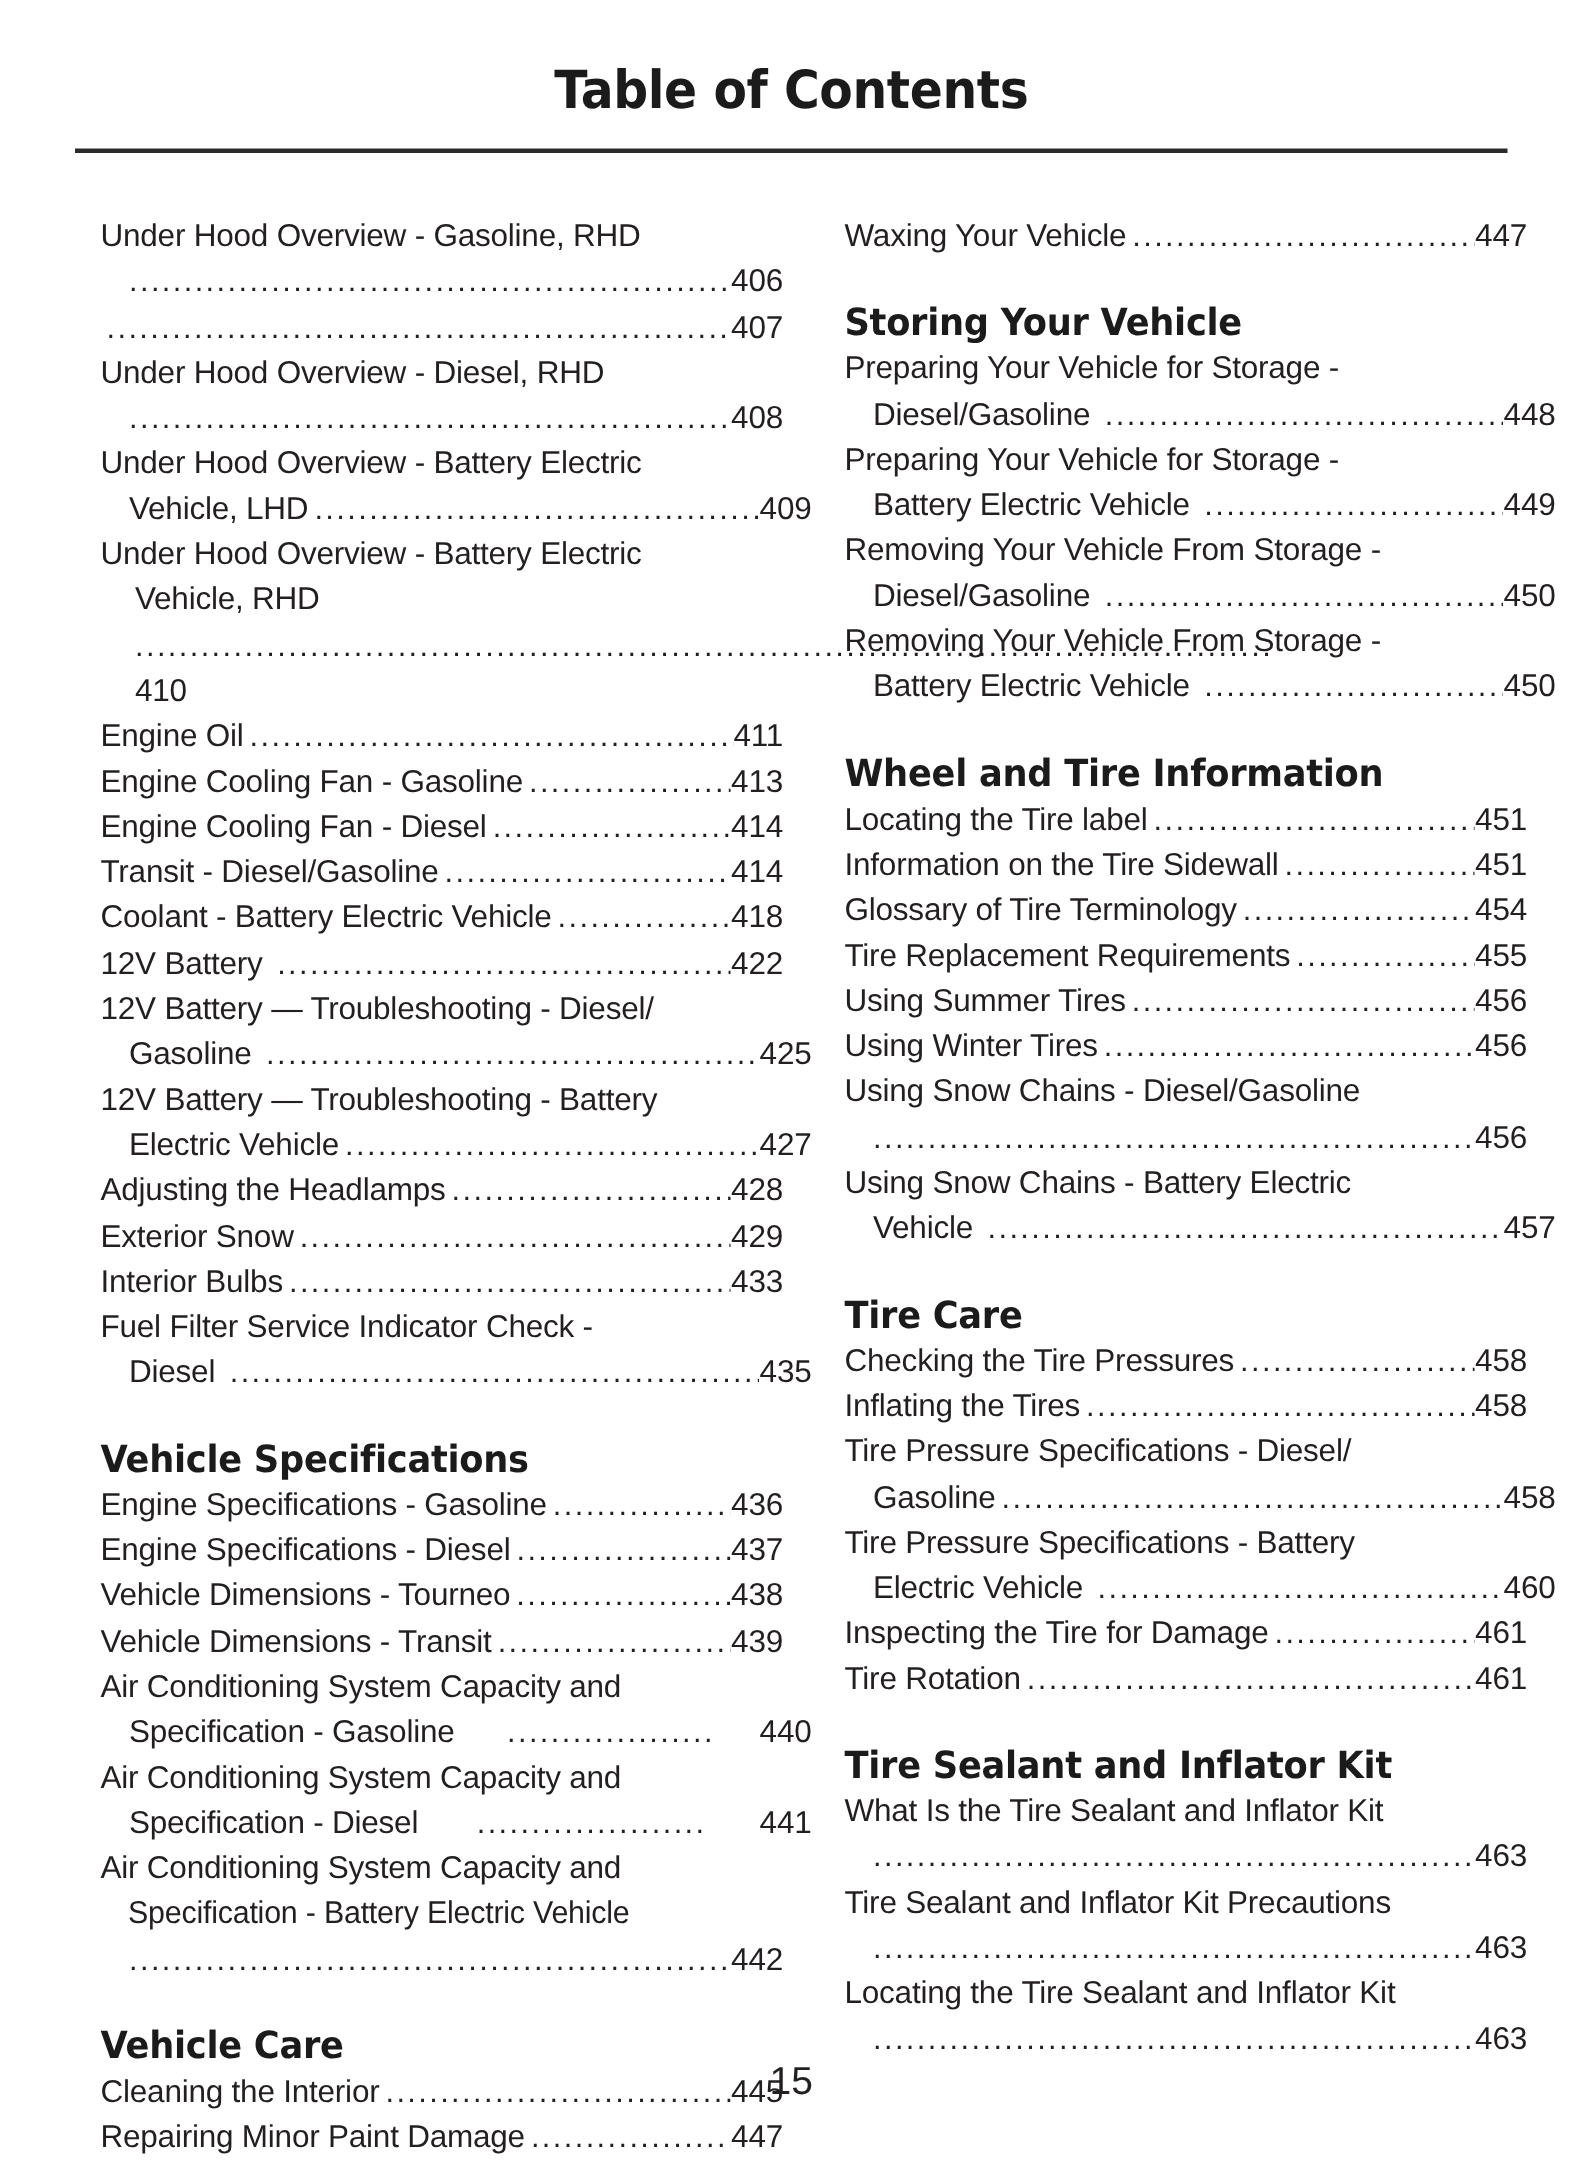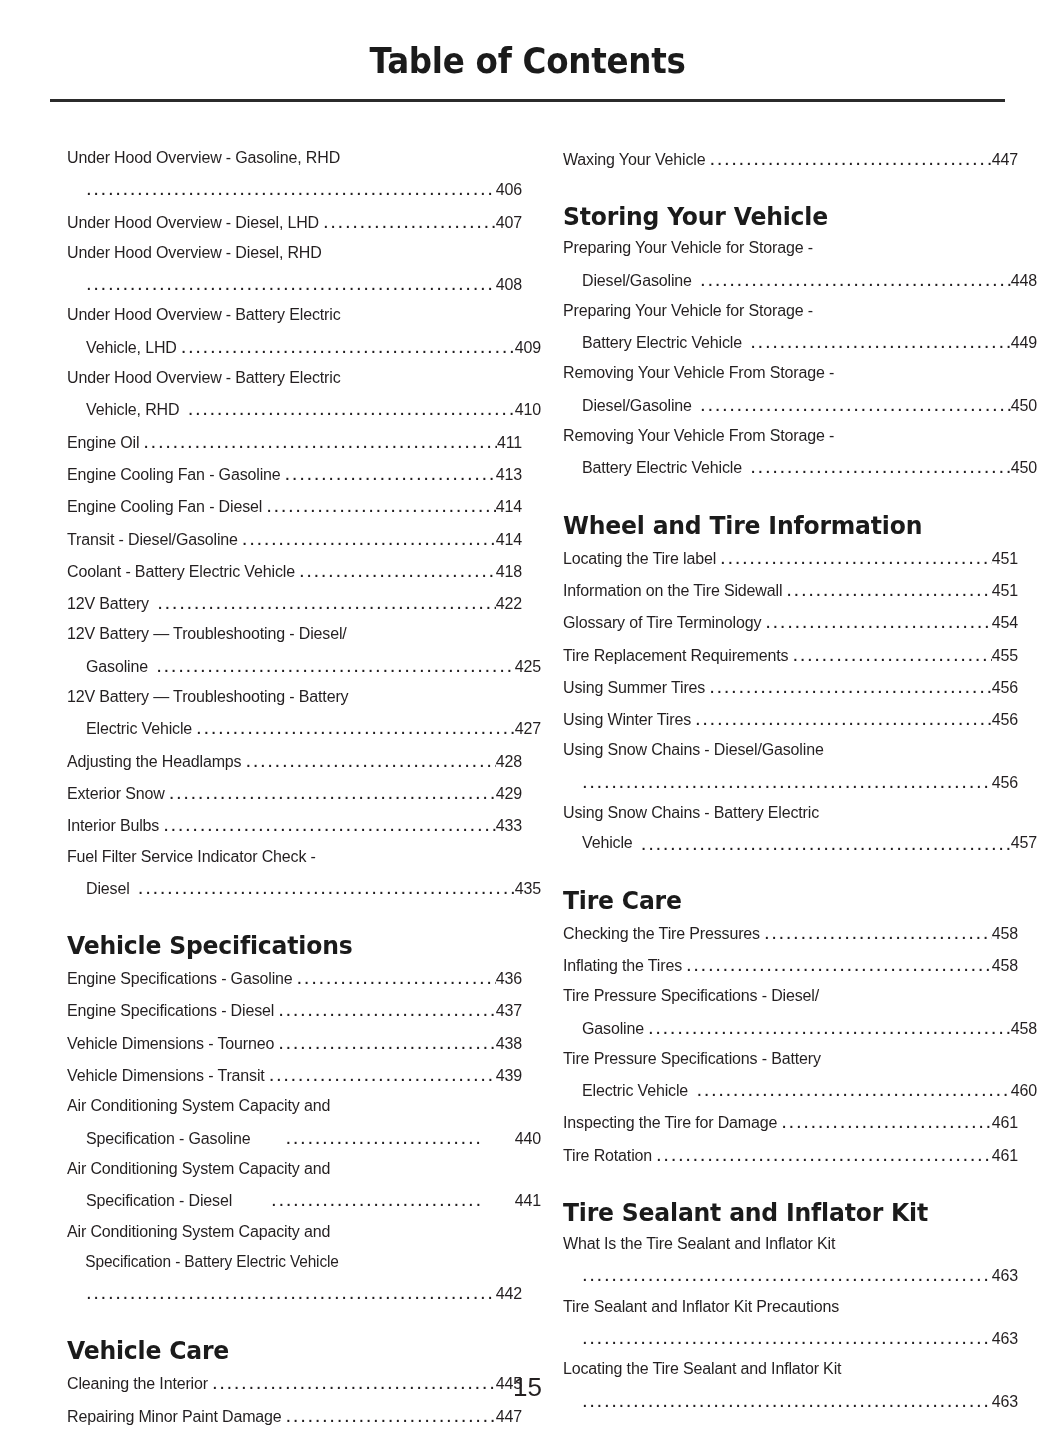--- a/index.html
+++ b/index.html
@@ -74,21 +74,21 @@
     line-height: 1.08;
     color: #1b1b1b;
     margin: 28px 0 3px 0;
     letter-spacing: -0.2px;
     transform: scaleX(0.94);
     transform-origin: left center;
   }
 
   
   .toc-entry {
-    font-size: 16px;
+    font-size: 21px;
     line-height: 30.3px;
     color: #231f20;
     margin: 0;
     padding: 0;
     letter-spacing: -0.15px;
   }
   .toc-entry .ln {
     display: block;
     white-space: nowrap;
   }
@@ -147,21 +147,20 @@
     <div class="col col-left" id="col-left">
         <div class="toc-entry">
           <div class="ln">Under Hood Overview - Gasoline, RHD</div>
           <div class="fillrow solo">
             <span class="dots"></span>
             <span class="pg">406</span>
           </div>
         </div>
         <div class="toc-entry">
           <div class="fillrow">
-            <span class="txt">Under Hood Overview - Diesel, LHD</span>
             <span class="dots"></span>
             <span class="pg">407</span>
           </div>
         </div>
         <div class="toc-entry">
           <div class="ln">Under Hood Overview - Diesel, RHD</div>
           <div class="fillrow solo">
             <span class="dots"></span>
             <span class="pg">408</span>
           </div>
@@ -169,21 +168,21 @@
         <div class="toc-entry">
           <div class="ln">Under Hood Overview - Battery Electric</div>
           <div class="fillrow controw" style="padding-left: 19px;">
             <span class="txt">Vehicle, LHD</span>
             <span class="dots"></span>
             <span class="pg">409</span>
           </div>
         </div>
         <div class="toc-entry">
           <div class="ln">Under Hood Overview - Battery Electric</div>
-          <div class="fillrow controw" style="padding-left: 19px;">
+          <div class="fillrow controw" style="padding-left: 19px; flex-direction: column;">
             <span class="txt">Vehicle, RHD </span>
             <span class="dots"></span>
             <span class="pg">410</span>
           </div>
         </div>
         <div class="toc-entry">
           <div class="fillrow">
             <span class="txt">Engine Oil</span>
             <span class="dots"></span>
             <span class="pg">411</span>

